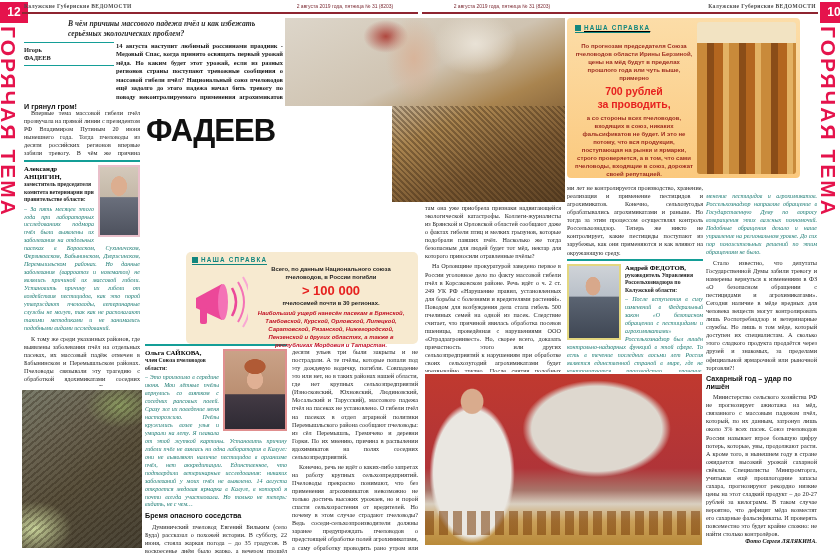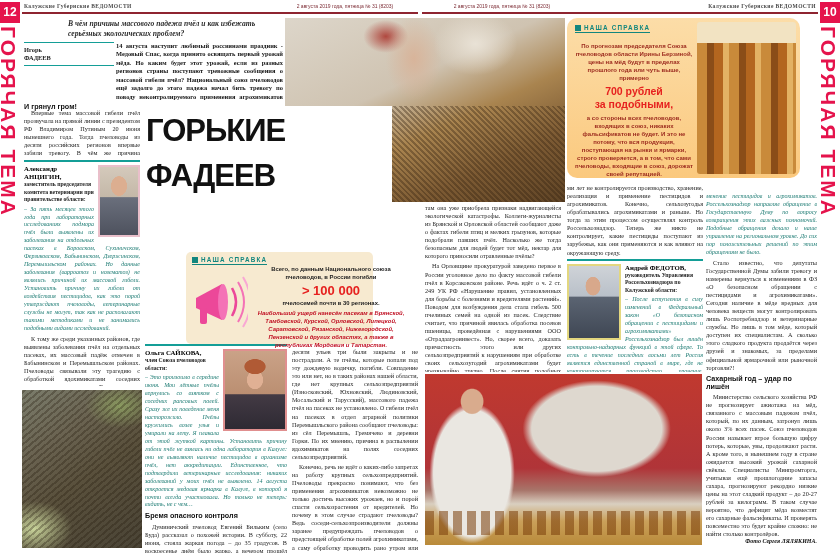--- a/index.html
+++ b/index.html
@@ -1,21 +1,21 @@
 <!DOCTYPE html>
 <html lang="ru"><head>
 <meta charset="utf-8">
 <style>
   html,body{margin:0;padding:0;background:#888;}
   .spread{position:relative;width:840px;height:553px;background:#fff;overflow:hidden;
           font-family:"Liberation Serif",serif;}
   .abs{position:absolute;}
 
   
-  .pgnum{width:20px;height:21px;background:#e5134c;color:#fff;
+  .pgnum{width:28px;height:21px;background:#e5134c;color:#fff;
          font:bold 12px/21px "Liberation Sans",sans-serif;text-align:center;}
   .vbanner{width:20px;height:310px;writing-mode:vertical-rl;text-orientation:mixed;
            font:bold 21px "Liberation Sans",sans-serif;color:#e5134c;letter-spacing:2px;
            text-align:left;}
 
   
   .masthead{font:bold 5.5px "Liberation Serif",serif;color:#4a4a4a;letter-spacing:.4px;}
   .dateline{font:5px "Liberation Sans",sans-serif;color:#7b2a33;}
   .hrule{height:1.5px;background:#8e2430;}
 
@@ -37,21 +37,21 @@
   .iv-name{font:bold 6.8px/1.2 "Liberation Serif",serif;color:#000;}
   .iv-role{font:bold 5.7px/1.3 "Liberation Serif",serif;color:#222;margin-bottom:1px;}
 
   
   .headline{background:#fff;z-index:3;padding-top:2px;}
   .headline div{font:bold 31px/45px "Liberation Sans",sans-serif;color:#111;
                 letter-spacing:-1px;white-space:nowrap;}
 
   
   .box-cream{background:#f7ead0;border-radius:5px;z-index:3;}
-  .box-orange{background:linear-gradient(180deg,#fcdda8 0%,#fbc97e 100%);border-radius:10px;}
+  .box-orange{background:linear-gradient(180deg,#fcdda8 0%,#fbc97e 100%);border-radius:4px;text-decoration:underline;}
   .box-label{display:flex;align-items:center;gap:3px;width:fit-content;
              border-bottom:1px solid #12867e;padding-bottom:1px;}
   .box-label .sq{width:6px;height:6px;background:#12867e;}
   .box-label .lt{font:bold 6.3px "Liberation Sans",sans-serif;color:#12867e;letter-spacing:1.2px;}
   .ib-intro{font:bold 5.9px/1.3 "Liberation Sans",sans-serif;color:#222;text-align:center;}
   .ib-big{font:bold 13px "Liberation Sans",sans-serif;color:#e6211f;text-align:center;margin:2px 0;}
   .ib-after{font:bold 5.9px/1.3 "Liberation Sans",sans-serif;color:#222;text-align:center;}
   .ib-regions{font:bold italic 5.9px/1.35 "Liberation Sans",sans-serif;color:#c01023;
               text-align:center;margin-top:2px;}
   .pb-t{font:bold 6px/1.35 "Liberation Sans",sans-serif;color:#9c2b1f;text-align:center;}
@@ -140,25 +140,24 @@
     <div class="portrait ph-anzigin"></div>
     <div class="iv-name">Александр АНЦИГИН,</div>
     <div class="iv-role">заместитель председателя комитета ветеринарии при правительстве области:</div>
     <p class="quote">– За пять месяцев этого года при лабораторных исследованиях подмора пчёл были выявлены их заболевания на отдельных пасеках в Боровском, Сухиничском, Ферзиковском, Бабынинском, Дзержинском, Перемышльском районах. Но данные заболевания (варроатоз и нозематоз) не являлись причиной их массовой гибели. Установить причину их гибели от воздействия пестицидов, как это порой утверждают пчеловоды, ветеринарные службы не могут, так как не располагают такими методиками и не занимались подобными видами исследований.</p>
     <p class="body-p">К тому же среди указанных районов, где выявлены заболевания пчёл на отдельных пасеках, их массовый падёж отмечен в Бабынинском и Перемышльском районах. Пчеловоды связывали эту трагедию с обработкой ядохимикатами соседних земель сельхозназначения. Так, например, были потери на пасеках пчеловодов Ольги Сайковой (д. Вязовна) и Сергея Лапина (д. Тимоновка) Бабынинского района. У них погибли лётные (рабочие) пчёлы.</p>
   </div>
 
   <div class="abs photo ph-dead-bees" style="left:22px;top:390px;width:120px;height:158px;"></div>
 
   <div class="abs headline" style="left:146px;top:106px;width:246px;height:142px;">
-    <div>ГОРЬКИЕ</div>
     <div>ФАДЕЕВ</div>
   </div>
 
-  <div class="abs box-cream" style="left:186px;top:252px;width:187px;height:92px;padding:0;">
+  <div class="abs box-cream" style="left:186px;top:252px;width:232px;height:92px;padding:0;">
     <div class="box-label" style="margin:4px 0 0 6px;">
       <span class="sq"></span>
       <span class="lt">НАША СПРАВКА</span>
     </div>
     <svg class="abs" style="left:4px;top:16px;" width="58" height="72" viewBox="0 0 58 72">
       <polygon points="6,30 32,16 32,52 6,40" fill="#ec4899"></polygon>
       <ellipse cx="33" cy="34" rx="5" ry="18" fill="#f472b6"></ellipse>
       <rect x="10" y="40" width="7" height="16" rx="2" fill="#ec4899"></rect>
       <path d="M42 20 q8 14 0 28" stroke="#ec4899" stroke-width="2.5" fill="none"></path>
       <path d="M48 14 q12 20 0 40" stroke="#f472b6" stroke-width="2" fill="none"></path>
@@ -170,40 +169,40 @@
       <div class="ib-after">пчелосемей почти в 30 регионах.</div>
       <div class="ib-regions">Наибольший ущерб нанесён пасекам в Брянской, Тамбовской, Курской, Орловской, Липецкой, Саратовской, Рязанской, Нижегородской, Пензенской и других областях, а также в республиках Мордовия и Татарстан.</div>
     </div>
   </div>
 
   <div class="abs txtcol" style="left:145px;top:344px;width:142px;height:208px;border-top:2px solid #149e97;padding-top:3px;">
     <div class="portrait ph-saikova"></div>
     <div class="iv-name">Ольга САЙКОВА,</div>
     <div class="iv-role">член Союза пчеловодов области:</div>
     <p class="quote">– Это произошло в середине июня. Мои лётные пчёлы вернулись со взятком с соседних рапсовых полей. Сразу же их поведение меня насторожило. Пчёлы кружились возле улья и умирали на лету. Я плакала от этой жуткой картины. Установить причину гибели пчёл не взялась ни одна лаборатория в Калуге: они не выявляют наличие пестицидов в организме пчёл, нет аккредитации. Единственное, что подтвердили ветеринарные исследования: никаких заболеваний у моих пчёл не выявлено. 14 августа откроется медовая ярмарка в Калуге, в которой я почти всегда участвовала. Но только не теперь: видать, не с чем…</p>
-    <h3 class="sec-h">Бремя опасного контроля</h3>
+    <h3 class="sec-h">Бремя опасного соседства</h3>
     <p class="body-p">Думиничский пчеловод Евгений Бильким (село Буда) рассказал о похожей истории. В субботу, 22 июня, стояла жаркая погода – до 35 градусов. В воскресенье днём было жарко, а вечером прошёл сильный дождь. После него утром и обнаружился мор пчёл. Причём эта тучка пришла со стороны Высокого, где в то время также обрабатывались инсектицидами рапсовые поля. Из</p>
   </div>
 
   <div class="abs txtcol" style="left:292px;top:348px;width:126px;height:205px;">
     <p class="body-p" style="text-indent:0;">десяти ульев три были закрыты и не пострадали. А те пчёлы, которые попали под эту дождевую водичку, погибли. Совпадение это или нет, но в таких районах нашей области, где нет крупных сельхозпредприятий (Износковский, Юхновский, Людиновский, Мосальский и Тарусский), массового падежа пчёл на пасеках не установлено. О гибели пчёл на пасеках в отдел аграрной политики Перемышльского района сообщают пчеловоды: из сёл Перемышль, Гремячево и деревни Горки. По их мнению, причина в распылении ядохимикатов на полях соседних сельхозпредприятий.</p>
     <p class="body-p">Конечно, речь не идёт о каких-либо запретах на работу крупных сельхозпредприятий. Пчеловоды прекрасно понимают, что без применения агрохимикатов невозможно не только достичь высоких урожаев, но и порой спасти сельхозрастения от вредителей. Но почему в этом случае страдают пчеловоды? Ведь соседи-сельхозпроизводители должны заранее предупреждать пчеловодов о предстоящей обработке полей агрохимикатами, а саму обработку проводить рано утром или поздно вечером, когда пчёлы не летят на поля. Увы, этим правилам следуют далеко не все крупные хозяйства. Да и многие пчеловоды не спешат официально регистрировать свои пасеки, вступать в Союз пчеловодов, который мог бы защитить их права.</p>
 
   </div>
 
   <div class="abs box-orange" style="left:567px;top:18px;width:233px;height:160px;">
     <div class="box-label" style="margin:6px 0 0 8px;">
       <span class="sq"></span>
       <span class="lt">НАША СПРАВКА</span>
     </div>
     <div class="abs" style="left:6px;top:24px;width:122px;">
       <div class="pb-t">По прогнозам председателя Союза пчеловодов области Ирины Берзиной, цены на мёд будут в пределах прошлого года или чуть выше, примерно</div>
       <div class="pb-big">
         <div>700 рублей</div>
-        <div>за подобными,</div>
+        <div>за проводить,</div>
       </div>
       <div class="pb-t">а со стороны всех пчеловодов, входящих в союз, никаких фальсификатов не будет. И это не потому, что вся продукция, поступающая на рынки и ярмарки, строго проверяется, а в том, что сами пчеловоды, входящие в союз, дорожат своей репутацией.</div>
     </div>
     <div class="abs photo ph-jars" style="left:130px;top:4px;width:99px;height:152px;"></div>
   </div>
 
   <div class="abs txtcol" style="left:425px;top:204px;width:136px;height:168px;">
     <p class="body-p" style="text-indent:0;">там она уже приобрела признаки надвигающейся экологической катастрофы. Коллеги-журналисты из Брянской и Орловской областей сообщают даже о фактах гибели птиц и мелких грызунов, которые подобрали павших пчёл. Насколько же тогда безопасным для людей будет тот мёд, нектар для которого приносили отравленные пчёлы?</p>
     <p class="body-p">На Орловщине прокуратурой заведено первое в России уголовное дело по факту массовой гибели пчёл в Корсаковском районе. Речь идёт о ч. 2 ст. 249 УК РФ «Нарушение правил, установленных для борьбы с болезнями и вредителями растений». Поводом для возбуждения дела стала гибель 500 пчелиных семей на одной из пасек. Следствие считает, что причиной явилась обработка посевов пшеницы, проведённая с нарушениями ООО «Отрадаагроинвест». Но, скорее всего, доказать причастность этого или других сельхозпредприятий к нарушениям при обработке своих сельхозугодий агрохимикатами будет чрезвычайно трудно. После снятия подобных полномочий с Россельхознадзора в августе 2011 года в России в течение последних вось-</p>
   </div>

